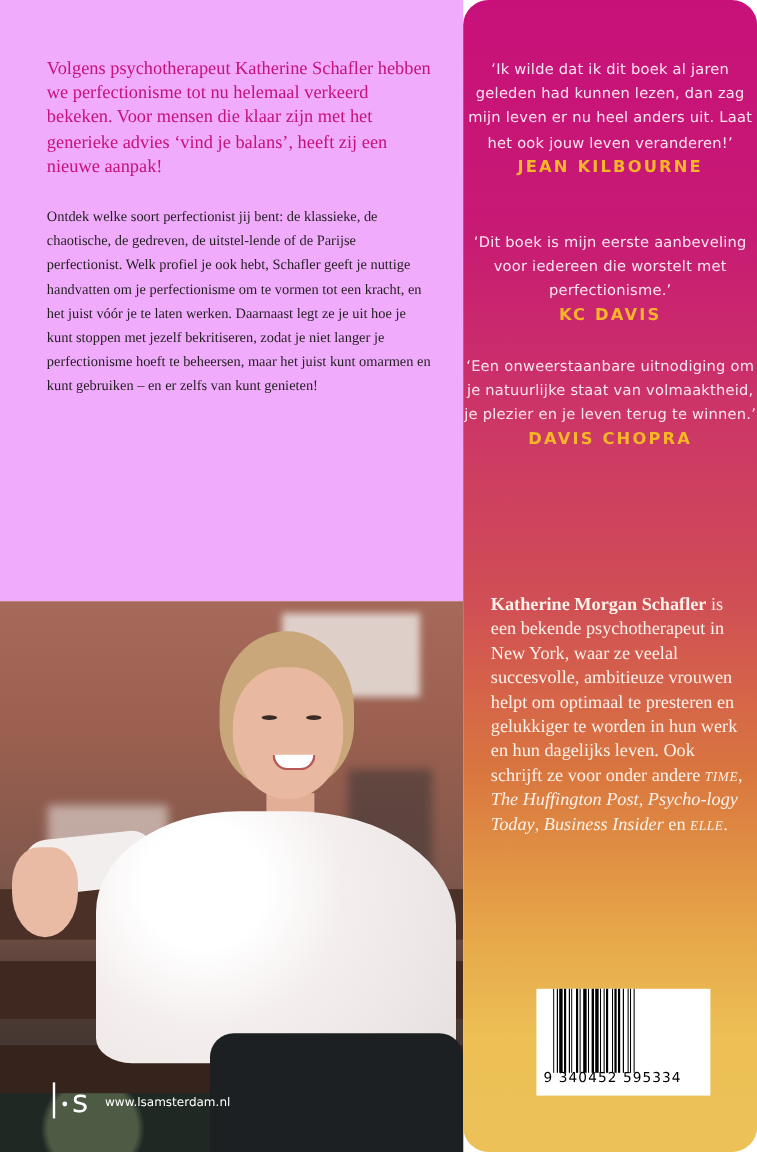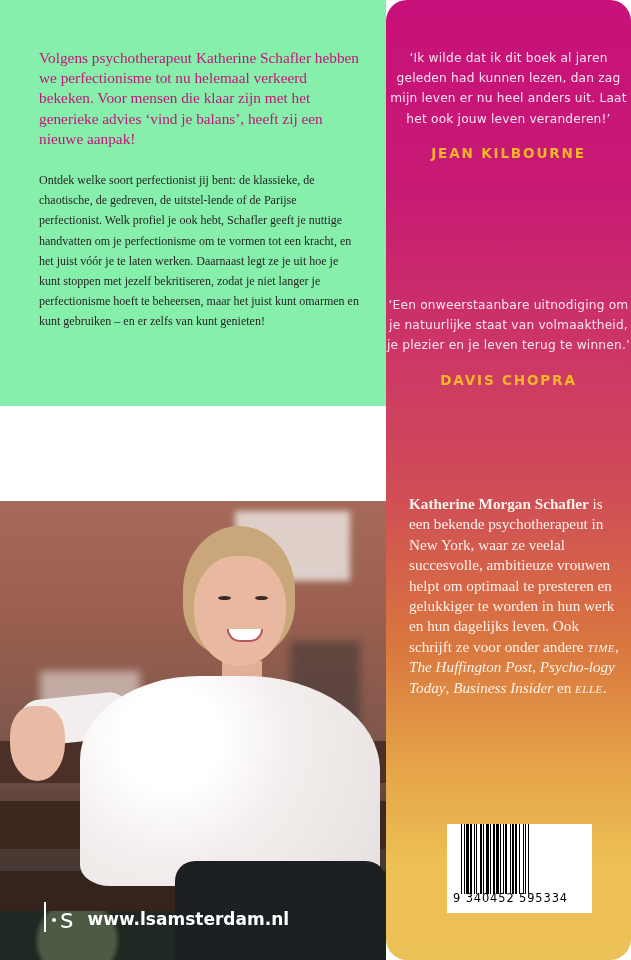--- a/index.html
+++ b/index.html
@@ -1,19 +1,19 @@
 <!DOCTYPE html>
 <html><head>
 <meta charset="utf-8">
 <style>
   * { box-sizing: border-box; margin: 0; padding: 0; }
   html, body { width: 631px; height: 960px; overflow: hidden; background: #ffffff; }
   body { position: relative; font-family: "Liberation Serif", "DejaVu Serif", serif; }
 
-  .left-col { position: absolute; left: 0; top: 0; width: 386px; height: 406px; background: #86efac; }
+  .left-col { position: absolute; left: 0; top: 0; width: 386px; height: 501px; background: #f0abfc; }
   .intro {
     position: absolute; left: 39px; top: 48px; width: 320px;
     color: #c4137a; font-size: 15.3px; line-height: 20.2px;
   }
   .body-text {
     position: absolute; left: 39px; top: 170px; width: 322px;
     color: #231f20; font-size: 12px; line-height: 20.2px;
   }
 
   .photo {
@@ -39,29 +39,29 @@
   .photo .skirt { position: absolute; left: 175px; top: 360px; width: 211px; height: 99px; border-radius: 20px 20px 0 0; background: #1c2022; }
 
   .publisher {
     position: absolute; left: 44px; top: 902px; height: 30px;
     display: flex; align-items: center; gap: 14px; color: #ffffff;
   }
   .publisher .logo { display: flex; align-items: flex-end; height: 30px; font-family: "DejaVu Sans", sans-serif; }
   .publisher .logo .bar { width: 2px; height: 30px; background: #ffffff; margin-right: 6px; }
   .publisher .logo .dot { width: 4px; height: 4px; border-radius: 50%; background: #ffffff; margin: 0 4px 10px 0; }
   .publisher .logo .s { font-size: 26px; line-height: 26px; font-weight: normal; }
-  .publisher .url { font-family: "DejaVu Sans", sans-serif; font-size: 17px; color: #ffffff; margin-top: 4px; font-weight: bold; }
+  .publisher .url { font-family: "DejaVu Sans", sans-serif; font-size: 10px; color: #ffffff; margin-top: 4px; }
 
   .right-col {
     position: absolute; left: 386px; top: 0; width: 245px; height: 960px;
     background: linear-gradient(180deg, #c8107a 0%, #c71a74 20%, #cc3468 35%, #d04e55 52%, #d9763f 67%, #e6a448 80%, #ecc055 90%, #ecc158 100%);
     border-radius: 21px;
   }
   .quote { position: absolute; left: 0; width: 245px; text-align: center; color: #fbe4ef; font-family: "DejaVu Sans", sans-serif; font-size: 12.2px; line-height: 20.2px; letter-spacing: .2px; }
-  .quote .author { display: block; color: #f6b628; font-weight: bold; letter-spacing: 1.8px; font-size: 13.6px; margin-top: 14px; }
+  .quote .author { display: block; color: #f6b628; font-weight: bold; letter-spacing: 1.8px; font-size: 13.6px; margin-top: 0; }
   .q1 { top: 48px; }
   .q2 { top: 192px; }
   .q3 { top: 295px; }
 
   .bio {
     position: absolute; left: 23px; top: 494px; width: 210px;
     color: #fdf2ea; font-size: 15.2px; line-height: 20.4px;
   }
   .bio b { font-weight: bold; }
   .bio i { font-style: italic; }
@@ -109,20 +109,24 @@
     <span class="s">s</span>
   </div>
   <span class="url">www.lsamsterdam.nl</span>
 </div>
 
 <div class="right-col">
   <div class="quote q1">
     <span>‘Ik wilde dat ik dit boek al jaren geleden had kunnen lezen, dan zag mijn leven er nu heel anders uit. Laat het ook jouw leven veranderen!’</span>
     <span class="author">JEAN KILBOURNE</span>
   </div>
+  <div class="quote q2">
+    <span>‘Dit boek is mijn eerste aanbeveling voor iedereen die worstelt met perfectionisme.’</span>
+    <span class="author">KC DAVIS</span>
+  </div>
   <div class="quote q3">
     <span>‘Een onweerstaanbare uitnodiging om je natuurlijke staat van volmaaktheid, je plezier en je leven terug te winnen.’</span>
     <span class="author">DAVIS CHOPRA</span>
   </div>
 
   <p class="bio"><b>Katherine Morgan Schafler</b><span> is een bekende psychotherapeut in New York, waar ze veelal succesvolle, ambitieuze vrouwen helpt om optimaal te presteren en gelukkiger te worden in hun werk en hun dagelijks leven. Ook schrijft ze voor onder andere </span><span class="sc">time</span><span>, </span><i>The Huffington Post</i><span>, </span><i>Psycho-logy Today</i><span>, </span><i>Business Insider</i><span> en </span><span class="sc">elle</span><span>.</span></p>
 </div>
 
 <div class="barcode-box">
   <div class="barcode-bars" id="bars">

